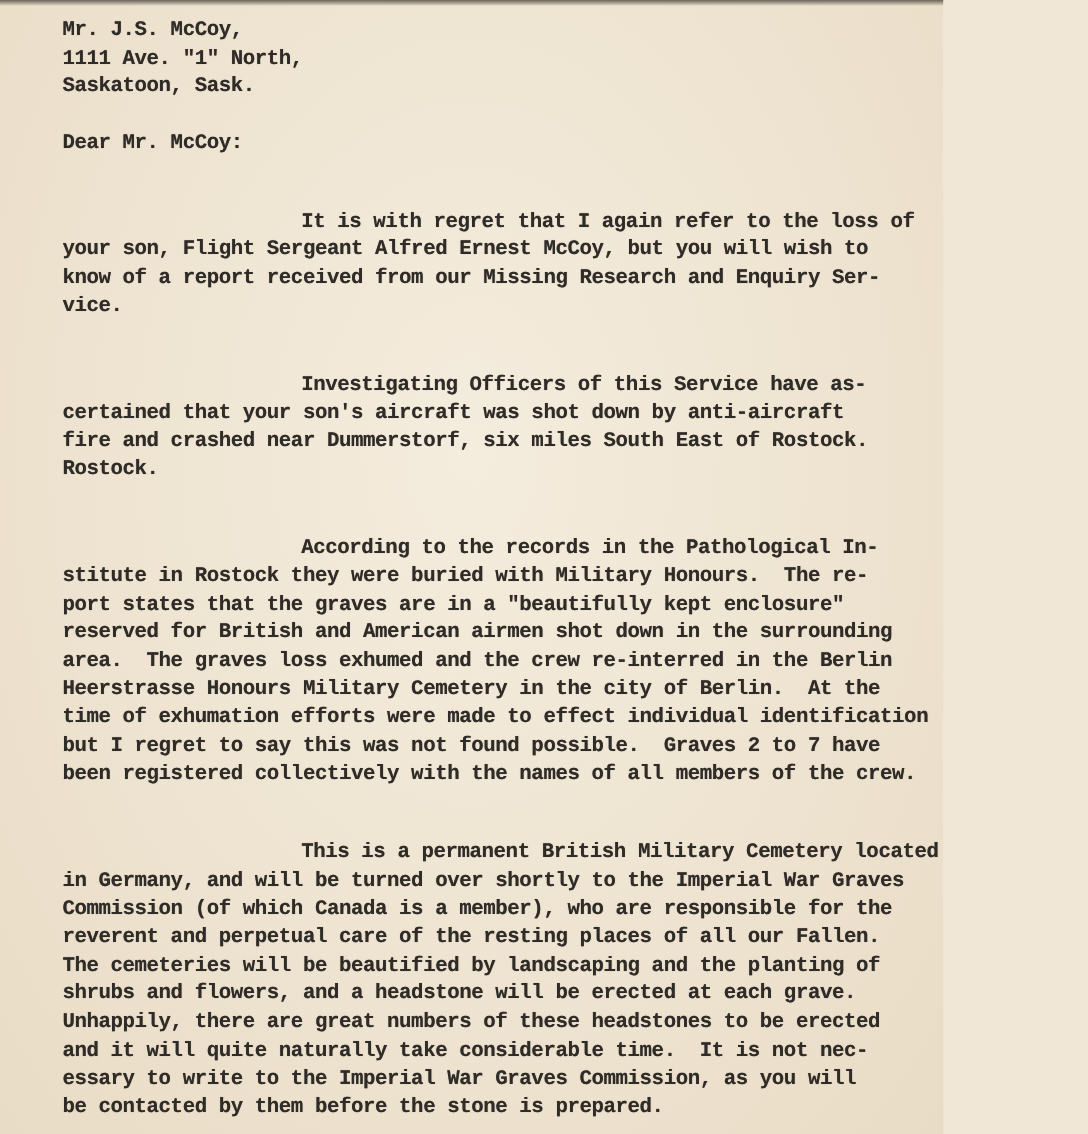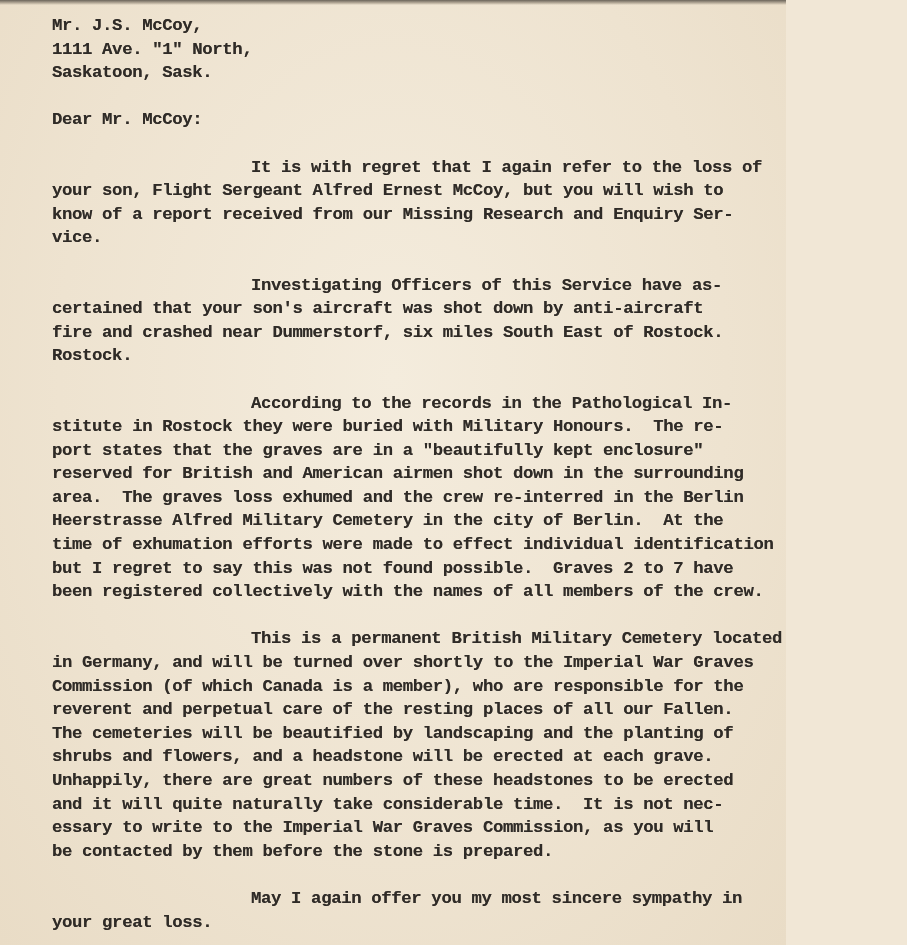--- a/index.html
+++ b/index.html
@@ -18,21 +18,21 @@
       background: linear-gradient(#6b645a, #b8ad9b 60%, rgba(240,230,214,0));
     }
     .letter {
       position: absolute; left: 52px; top: 14px; width: 845px;
       font-family: "Liberation Mono", "DejaVu Sans Mono", monospace;
       font-size: 17.3px; line-height: 23.6px; color: #2f2b27;
       font-weight: bold; letter-spacing: -0.35px;
       text-shadow: 0 0 0.6px rgba(40,35,30,0.6);
     }
     .line { white-space: pre; display: block; height: 23.6px; }
-    .indent { padding-left: 199px; }
+    .indent { padding-left: 199px; margin-top: 18px; }
     .gap { height: 23.6px; display: block; }
   </style>
 </head>
 <body>
 
 <div class="page">
   <div class="topedge"></div>
   <div class="letter">
 
     <div>
@@ -59,21 +59,21 @@
       <span class="line">Rostock.</span>
     </div>
     <span class="gap"></span>
 
     <div>
       <span class="line indent">According to the records in the Pathological In-</span>
       <span class="line">stitute in Rostock they were buried with Military Honours.  The re-</span>
       <span class="line">port states that the graves are in a "beautifully kept enclosure"</span>
       <span class="line">reserved for British and American airmen shot down in the surrounding</span>
       <span class="line">area.  The graves loss exhumed and the crew re-interred in the Berlin</span>
-      <span class="line">Heerstrasse Alfred Military Cemetery in the city of Berlin.  At the</span>
+      <span class="line">Heerstrasse Honours Military Cemetery in the city of Berlin.  At the</span>
       <span class="line">time of exhumation efforts were made to effect individual identification</span>
       <span class="line">but I regret to say this was not found possible.  Graves 2 to 7 have</span>
       <span class="line">been registered collectively with the names of all members of the crew.</span>
     </div>
     <span class="gap"></span>
 
     <div>
       <span class="line indent">This is a permanent British Military Cemetery located</span>
       <span class="line">in Germany, and will be turned over shortly to the Imperial War Graves</span>
       <span class="line">Commission (of which Canada is a member), who are responsible for the</span>

